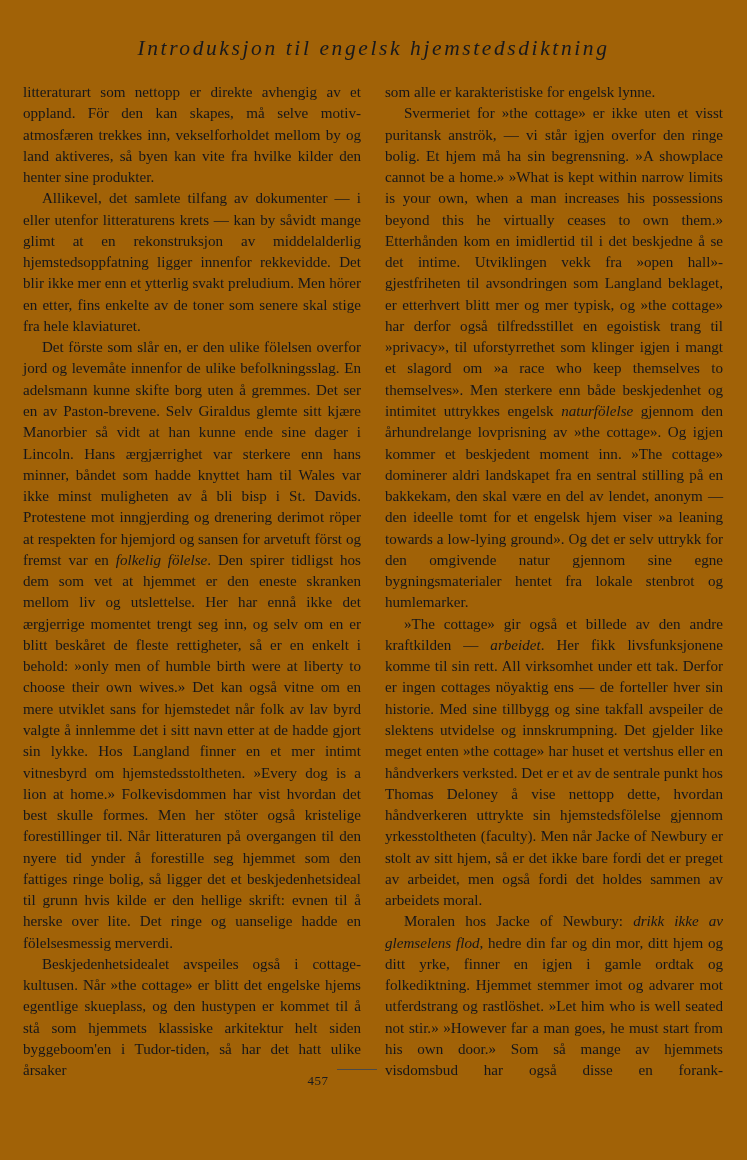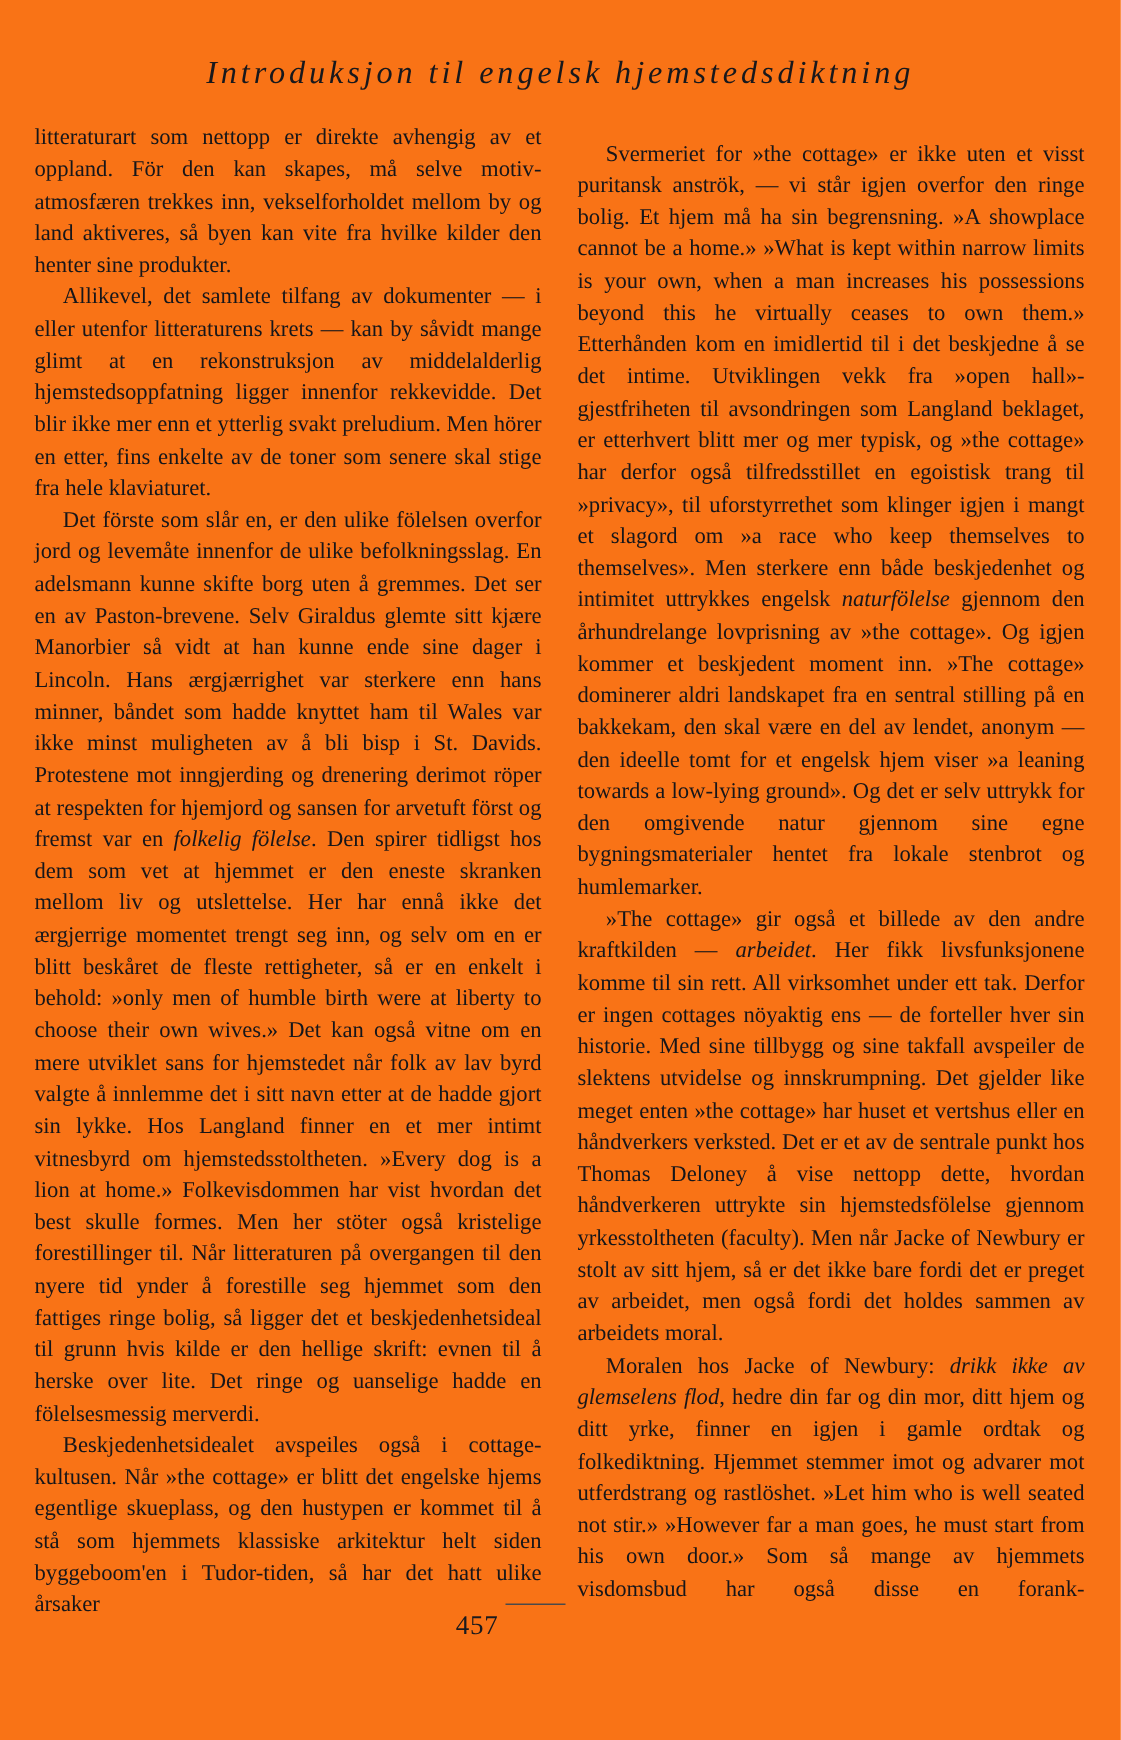--- a/index.html
+++ b/index.html
@@ -39,21 +39,21 @@
   }
 
   
   .columns {
     position: absolute;
     top: 82px;
     left: 23px;
     width: 701px;
     display: flex;
     gap: 24px;
-    align-items: center;
+    align-items: flex-start;
   }
   .col {
     width: 338px;
     font-size: 15.1px;
     line-height: 21.27px;
     text-align: justify;
     text-justify: inter-word;
     hyphens: none;
     color: #16161a;
   }
@@ -81,40 +81,41 @@
     width: 40px;
     height: 1px;
     background: #4a4a4a;
   }
   .folio {
     position: absolute;
     top: 1073px;
     left: 0;
     width: 636px;
     text-align: center;
-    font-size: 18px;
+    font-size: 13px;
     color: #1a1a1e;
     letter-spacing: 0.5px;
   }
 </style>
 </head>
 <body style="background: rgb(251, 250, 236);">
 
-<div class="page" style="background: #f97316;">
+<div class="page" style="background: #a16207;">
 
   <div class="running-head">Introduksjon til engelsk hjemstedsdiktning</div>
 
   <div class="columns">
     <div class="col">
         <p><span>litteraturart som nettopp er direkte avhengig av et oppland. För den kan skapes, må selve motiv-atmosfæren trekkes inn, vekselforholdet mellom by og land aktiveres, så byen kan vite fra hvilke kilder den henter sine produkter.</span></p>
         <p class="indent"><span>Allikevel, det samlete tilfang av dokumenter — i eller utenfor litteraturens krets — kan by såvidt mange glimt at en rekonstruksjon av middelalderlig hjemstedsoppfatning ligger innenfor rekkevidde. Det blir ikke mer enn et ytterlig svakt preludium. Men hörer en etter, fins enkelte av de toner som senere skal stige fra hele klaviaturet.</span></p>
         <p class="indent"><span>Det förste som slår en, er den ulike fölelsen overfor jord og levemåte innenfor de ulike befolkningsslag. En adelsmann kunne skifte borg uten å gremmes. Det ser en av Paston-brevene. Selv Giraldus glemte sitt kjære Manorbier så vidt at han kunne ende sine dager i Lincoln. Hans ærgjærrighet var sterkere enn hans minner, båndet som hadde knyttet ham til Wales var ikke minst muligheten av å bli bisp i St. Davids. Protestene mot inngjerding og drenering derimot röper at respekten for hjemjord og sansen for arvetuft först og fremst var en </span><i>folkelig fölelse</i><span>. Den spirer tidligst hos dem som vet at hjemmet er den eneste skranken mellom liv og utslettelse. Her har ennå ikke det ærgjerrige momentet trengt seg inn, og selv om en er blitt beskåret de fleste rettigheter, så er en enkelt i behold: »only men of humble birth were at liberty to choose their own wives.» Det kan også vitne om en mere utviklet sans for hjemstedet når folk av lav byrd valgte å innlemme det i sitt navn etter at de hadde gjort sin lykke. Hos Langland finner en et mer intimt vitnesbyrd om hjemstedsstoltheten. »Every dog is a lion at home.» Folkevisdommen har vist hvordan det best skulle formes. Men her stöter også kristelige forestillinger til. Når litteraturen på overgangen til den nyere tid ynder å forestille seg hjemmet som den fattiges ringe bolig, så ligger det et beskjedenhetsideal til grunn hvis kilde er den hellige skrift: evnen til å herske over lite. Det ringe og uanselige hadde en fölelsesmessig merverdi.</span></p>
         <p class="indent runon"><span>Beskjedenhetsidealet avspeiles også i cottage-kultusen. Når »the cottage» er blitt det engelske hjems egentlige skueplass, og den hustypen er kommet til å stå som hjemmets klassiske arkitektur helt siden byggeboom'en i Tudor-tiden, så har det hatt ulike årsaker</span></p>
       </div>
     <div class="col">
+        <p><span>som alle er karakteristiske for engelsk lynne.</span></p>
         <p class="indent"><span>Svermeriet for »the cottage» er ikke uten et visst puritansk anströk, — vi står igjen overfor den ringe bolig. Et hjem må ha sin begrensning. »A showplace cannot be a home.» »What is kept within narrow limits is your own, when a man increases his possessions beyond this he virtually ceases to own them.» Etterhånden kom en imidlertid til i det beskjedne å se det intime. Utviklingen vekk fra »open hall»-gjestfriheten til avsondringen som Langland beklaget, er etterhvert blitt mer og mer typisk, og »the cottage» har derfor også tilfredsstillet en egoistisk trang til »privacy», til uforstyrrethet som klinger igjen i mangt et slagord om »a race who keep themselves to themselves». Men sterkere enn både beskjedenhet og intimitet uttrykkes engelsk </span><i>naturfölelse</i><span> gjennom den århundrelange lovprisning av »the cottage». Og igjen kommer et beskjedent moment inn. »The cottage» dominerer aldri landskapet fra en sentral stilling på en bakkekam, den skal være en del av lendet, anonym — den ideelle tomt for et engelsk hjem viser »a leaning towards a low-lying ground». Og det er selv uttrykk for den omgivende natur gjennom sine egne bygningsmaterialer hentet fra lokale stenbrot og humlemarker.</span></p>
         <p class="indent"><span>»The cottage» gir også et billede av den andre kraftkilden — </span><i>arbeidet</i><span>. Her fikk livsfunksjonene komme til sin rett. All virksomhet under ett tak. Derfor er ingen cottages nöyaktig ens — de forteller hver sin historie. Med sine tillbygg og sine takfall avspeiler de slektens utvidelse og innskrumpning. Det gjelder like meget enten »the cottage» har huset et vertshus eller en håndverkers verksted. Det er et av de sentrale punkt hos Thomas Deloney å vise nettopp dette, hvordan håndverkeren uttrykte sin hjemstedsfölelse gjennom yrkesstoltheten (faculty). Men når Jacke of Newbury er stolt av sitt hjem, så er det ikke bare fordi det er preget av arbeidet, men også fordi det holdes sammen av arbeidets moral.</span></p>
         <p class="indent runon"><span>Moralen hos Jacke of Newbury: </span><i>drikk ikke av glemselens flod</i><span>, hedre din far og din mor, ditt hjem og ditt yrke, finner en igjen i gamle ordtak og folkediktning. Hjemmet stemmer imot og advarer mot utferdstrang og rastlöshet. »Let him who is well seated not stir.» »However far a man goes, he must start from his own door.» Som så mange av hjemmets visdomsbud har også disse en forank-</span></p>
       </div>
   </div>
 
   <div class="folio-rule"></div>
   <div class="folio">457</div>
 
 </div>

